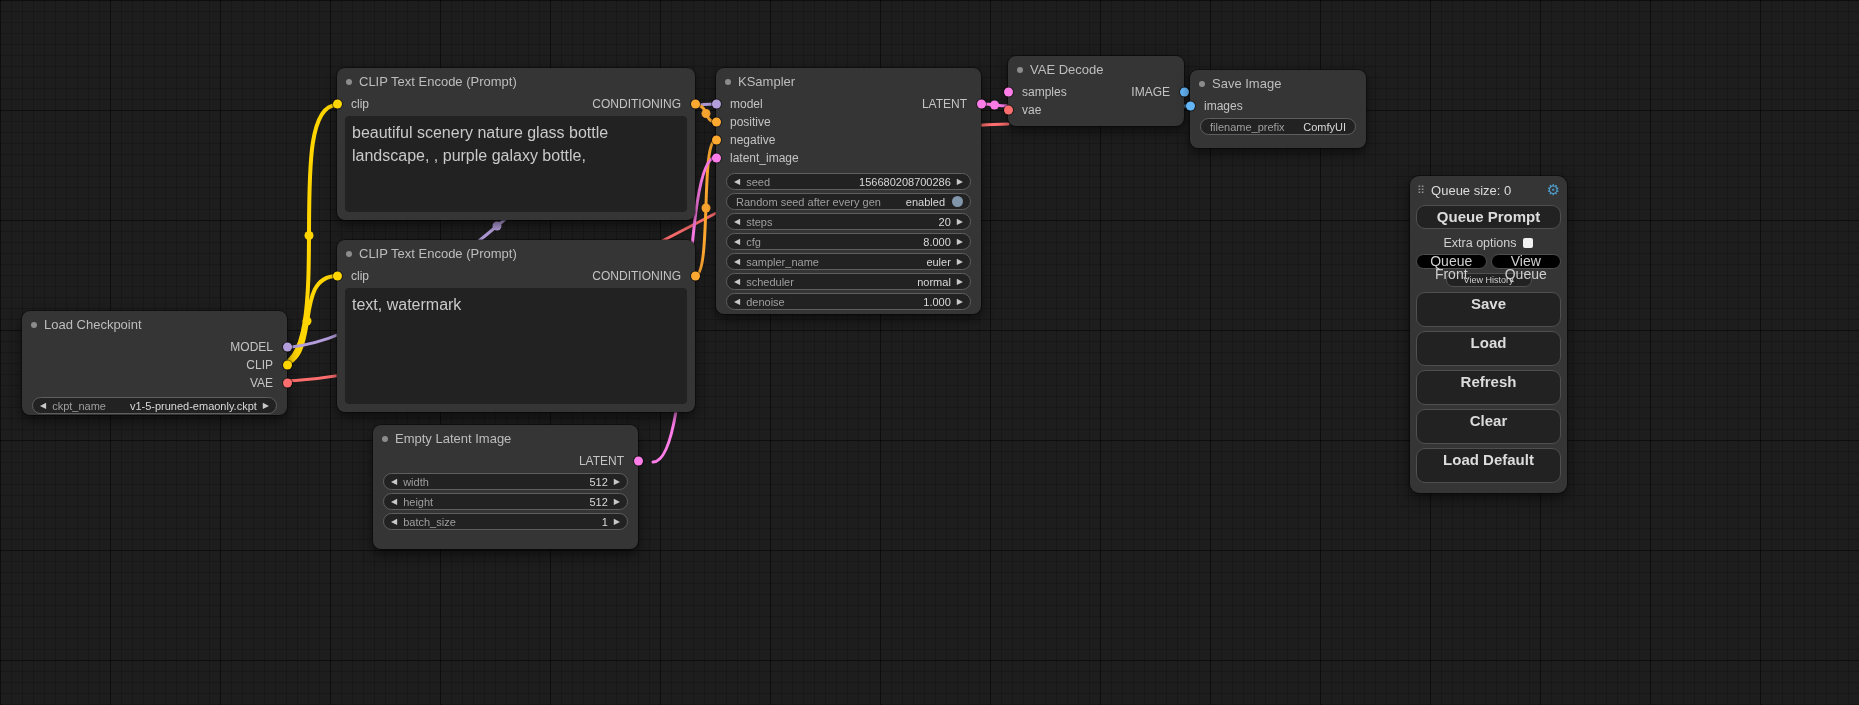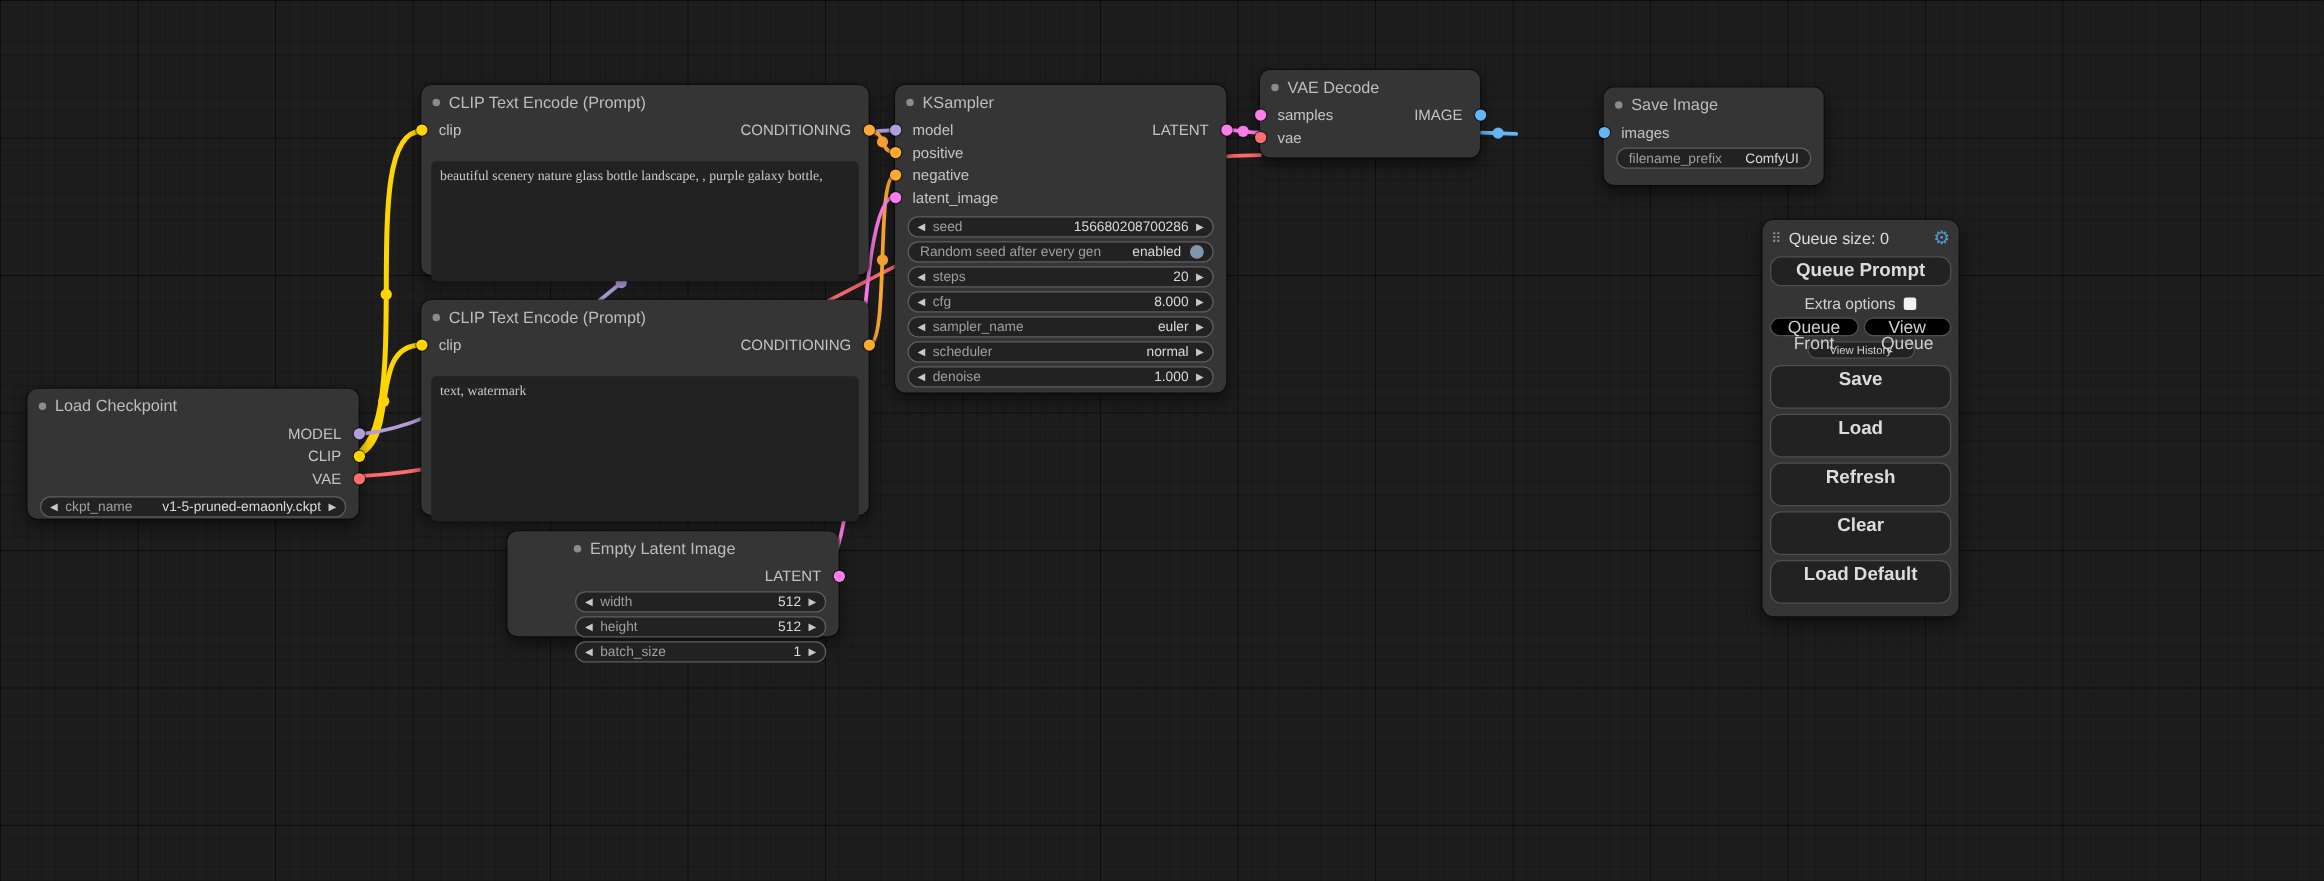--- a/index.html
+++ b/index.html
@@ -59,33 +59,33 @@
   .widget .wname  { margin-left:6px; color:#9f9f9f; white-space:nowrap; }
   .widget .wvalue { margin-left:auto; margin-right:6px; color:#d9d9d9; white-space:nowrap; }
   .widget.noarrow .wname  { margin-left:2px; }
   .widget.noarrow .wvalue { margin-right:2px; }
   .toggle-knob {
     width:11px; height:11px; border-radius:50%; background:#8296ab;
     margin-left:5px; flex:0 0 auto;
   }
 
   .prompt-text {
-    background:#222; border-radius:4px; margin:16px 8px; padding:5px 7px;
-    font-family:Liberation Serif, serif; font-size:11px; line-height:1.45;
+    background:#222; border-radius:4px; margin:3px 8px; padding:5px 7px;
+    font-family:Liberation Sans, sans-serif; font-size:16px; line-height:1.45;
     color:#c9c9c9; white-space:pre-wrap; overflow:hidden;
   }
 
   
   .node-load     { left:22px;   top:311px; width:265px; height:104px; }
   .node-clip1    { left:337px;  top:68px;  width:358px; height:152px; }
   .node-clip2    { left:337px;  top:240px; width:358px; height:172px; }
-  .node-latent   { left:406px;  top:425px; width:265px; height:84px;padding-left:44px; }
+  .node-latent   { left:373px;  top:425px; width:265px; height:124px; }
   .node-ksampler { left:716px;  top:68px;  width:265px; height:246px; }
   .node-vaedec   { left:1008px; top:56px;  width:176px; height:70px;  }
-  .node-save     { left:1283px; top:70px;  width:176px; height:78px;  }
+  .node-save     { left:1190px; top:70px;  width:176px; height:78px;  }
   .node-clip1 .prompt-text { height:96px; }
   .node-clip2 .prompt-text { height:116px; }
 
   
   .queue-panel {
     position:absolute; z-index:5; left:1410px; top:176px; width:157px;
     background:#353535; border-radius:9px; padding:3px 0 6px 0;
     box-shadow:0 0 0 1px rgba(0,0,0,.35), 0 5px 14px rgba(0,0,0,.55);
     color:#d6d6d6;
   }

